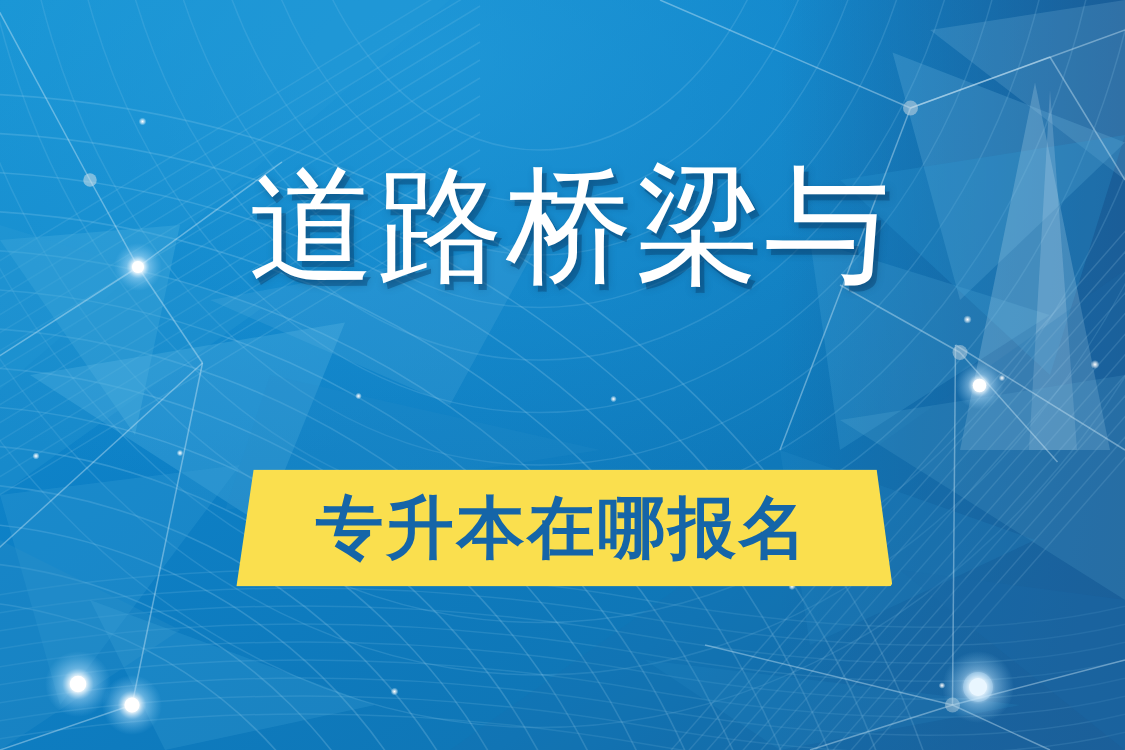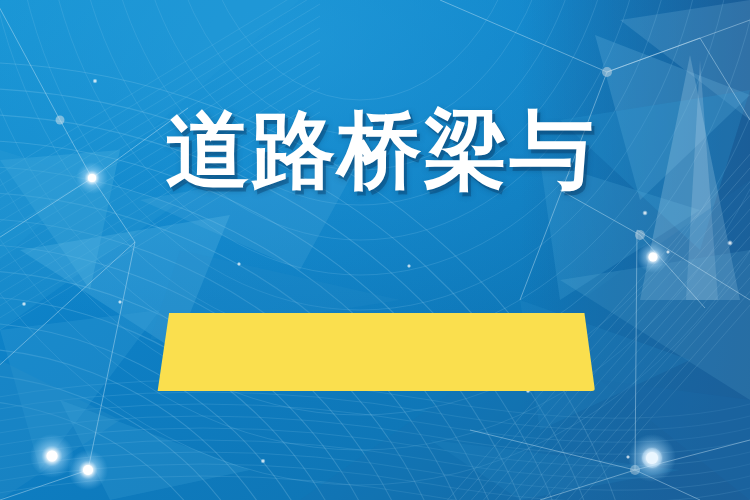--- a/index.html
+++ b/index.html
@@ -18,21 +18,21 @@
   #title-block{
     position:absolute;
     left:0;right:0;top:104px;
     text-align:center;
     z-index:20;
     pointer-events:none;
   }
   .title-line{
     display:block;
     color:#ffffff;
-    font-weight:bold;
+    font-weight:normal;
     font-size:84px;
     line-height:92px;
     letter-spacing:2px;
     text-shadow:
       3px 4px 0 rgba(8,60,104,.40),
       2px 3px 6px rgba(6,45,80,.35);
     white-space:nowrap;
     padding-left:11px;
   }
 
@@ -299,15 +299,16 @@
       </g>
     </svg>
   </div>
 
   <div id="title-block">
     <span class="title-line">道路桥梁与</span>
   </div>
 
   <div id="ribbon-wrap">
     <div id="ribbon-shape"></div>
+    <div id="ribbon-label">专升本在哪报名</div>
   </div>
 
 </div>
 
 </body></html>

